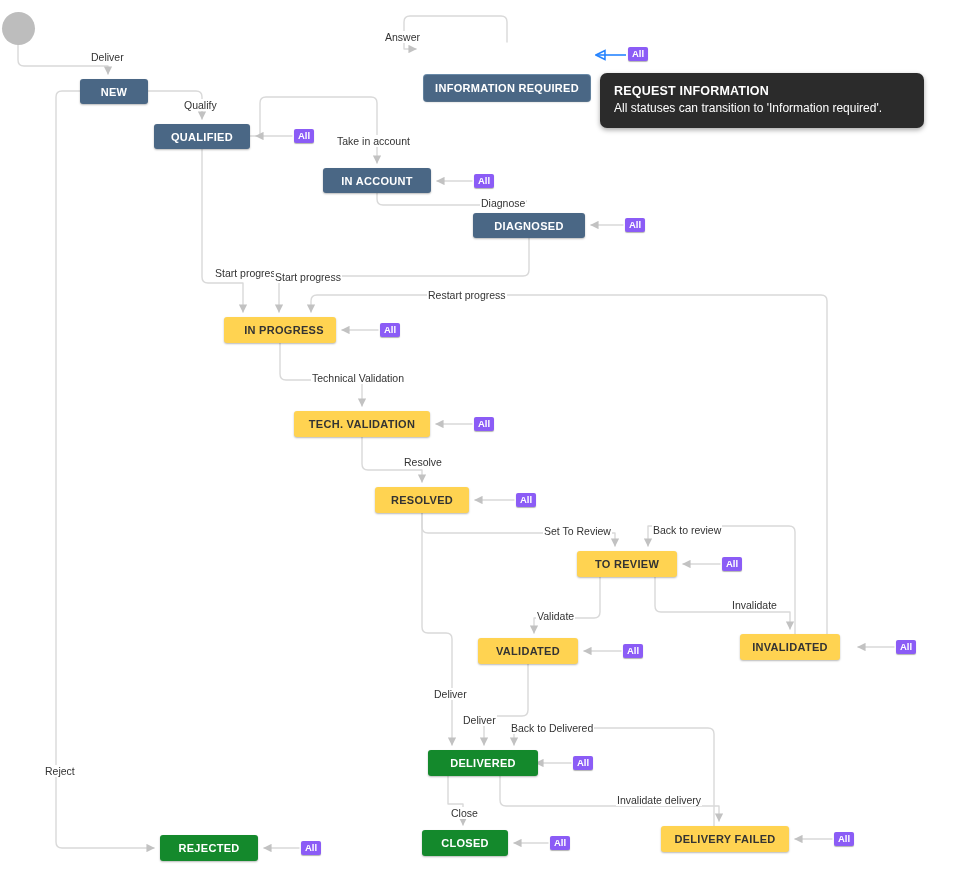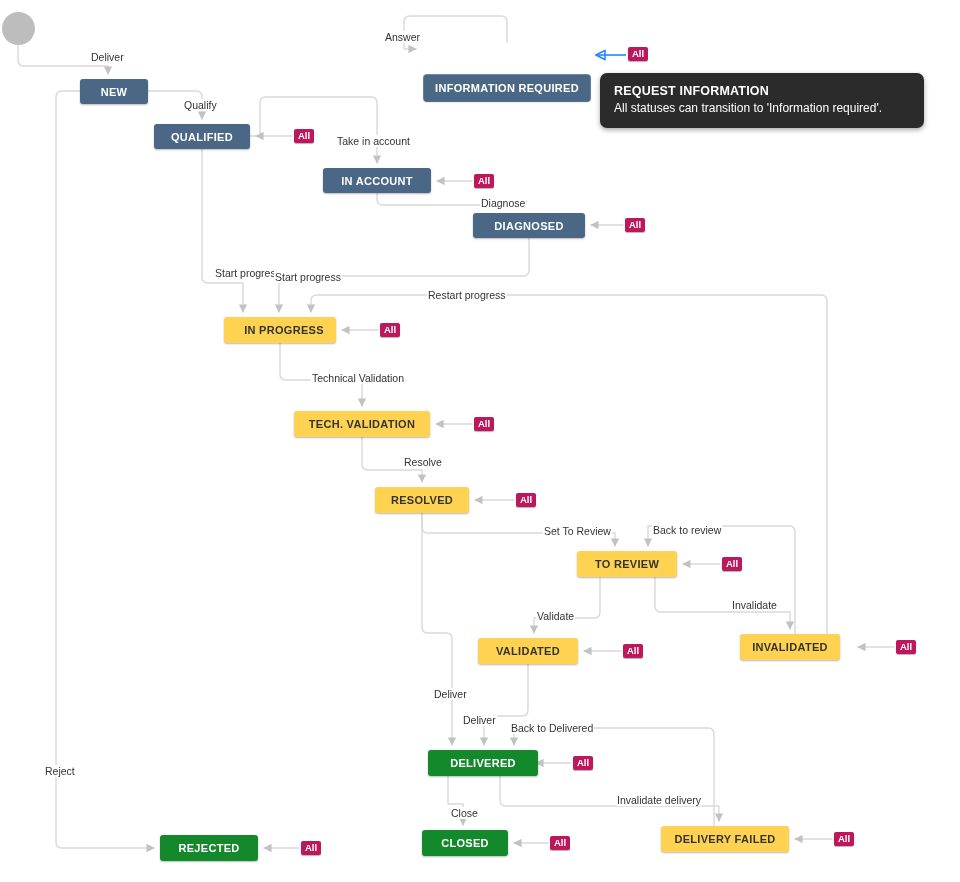--- a/index.html
+++ b/index.html
@@ -55,21 +55,21 @@
     line-height: 12px;
     user-select: none;
   }
   .edge-label.clip {
     overflow: hidden;
     text-overflow: clip;
   }
 
   .badge {
     position: absolute;
-    background: #be185d;
+    background: #8b5cf6;
     color: #ffffff;
     font-size: 9.5px;
     font-weight: bold;
     border-radius: 2px;
     padding: 1px 4px 2px 4px;
     line-height: 11px;
     box-shadow: 0 1px 1px rgba(0,0,0,0.3);
     cursor: pointer;
     user-select: none;
   }

